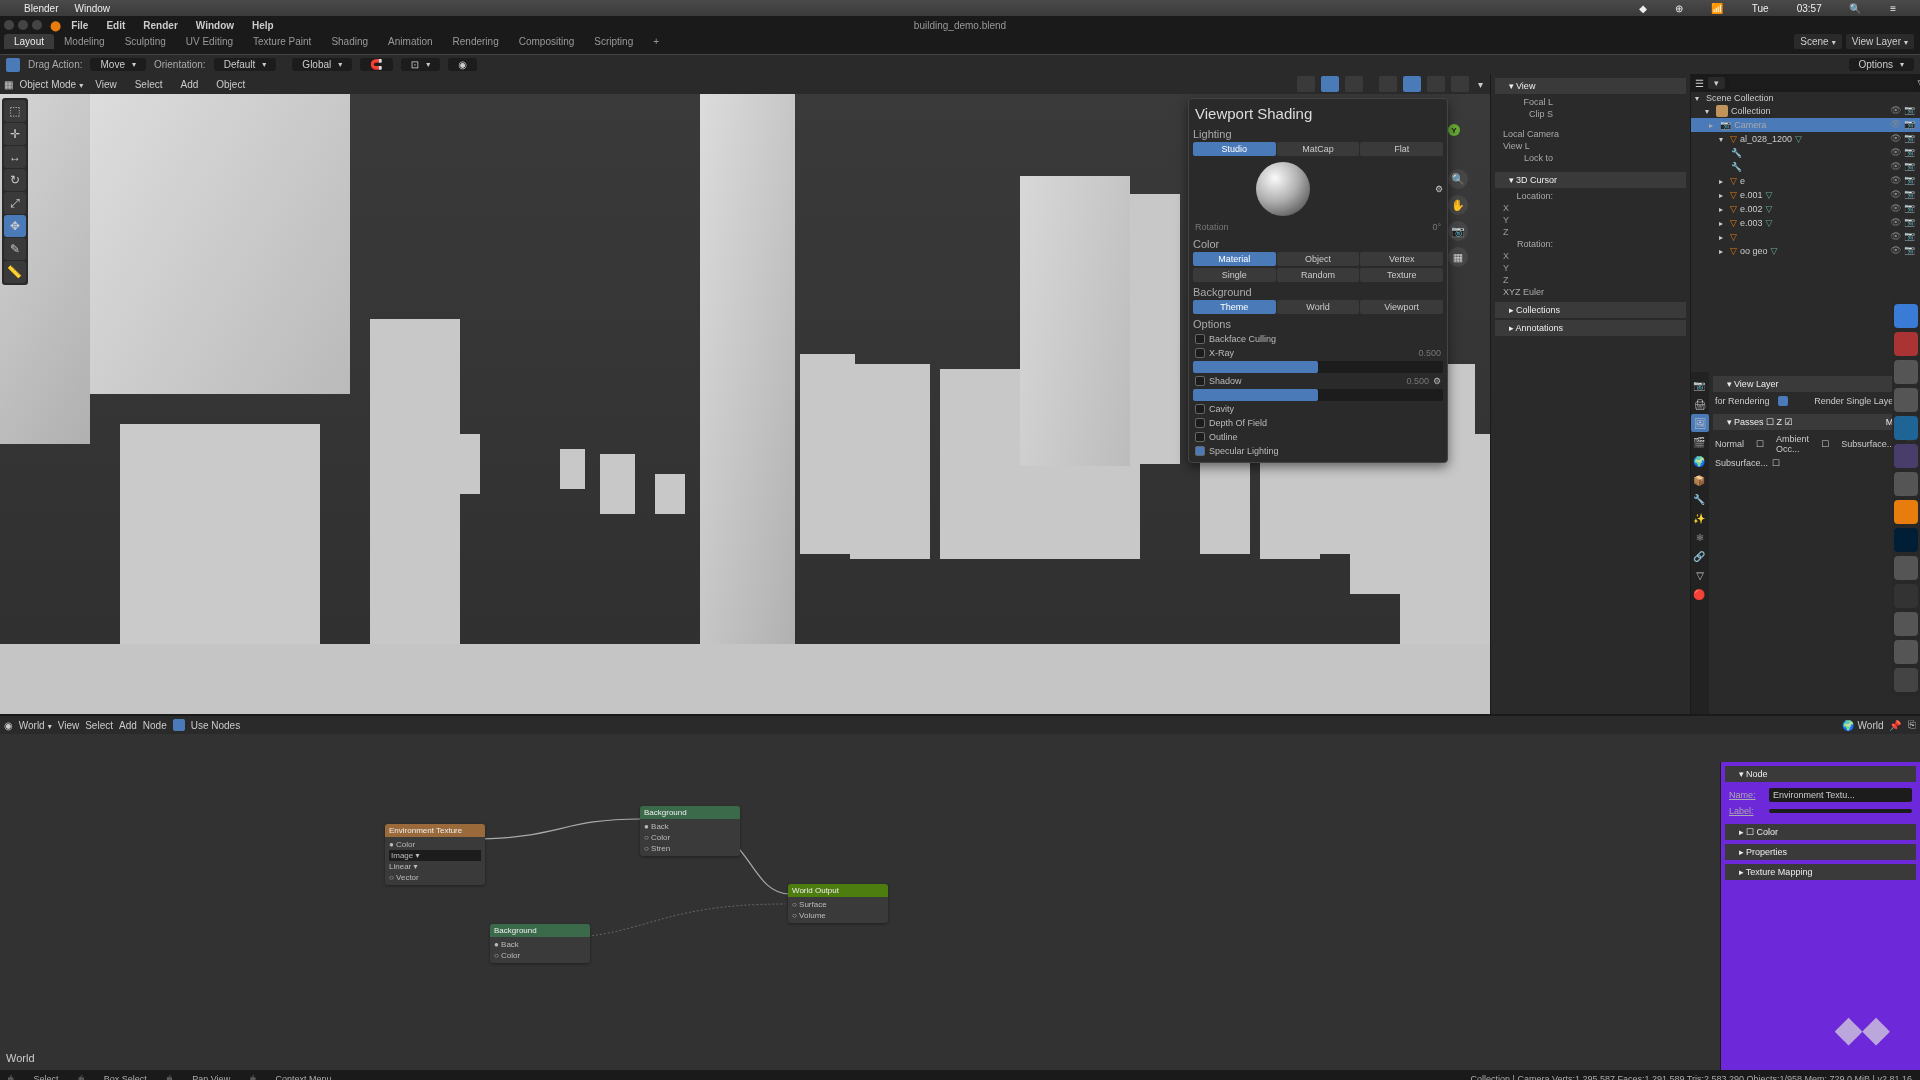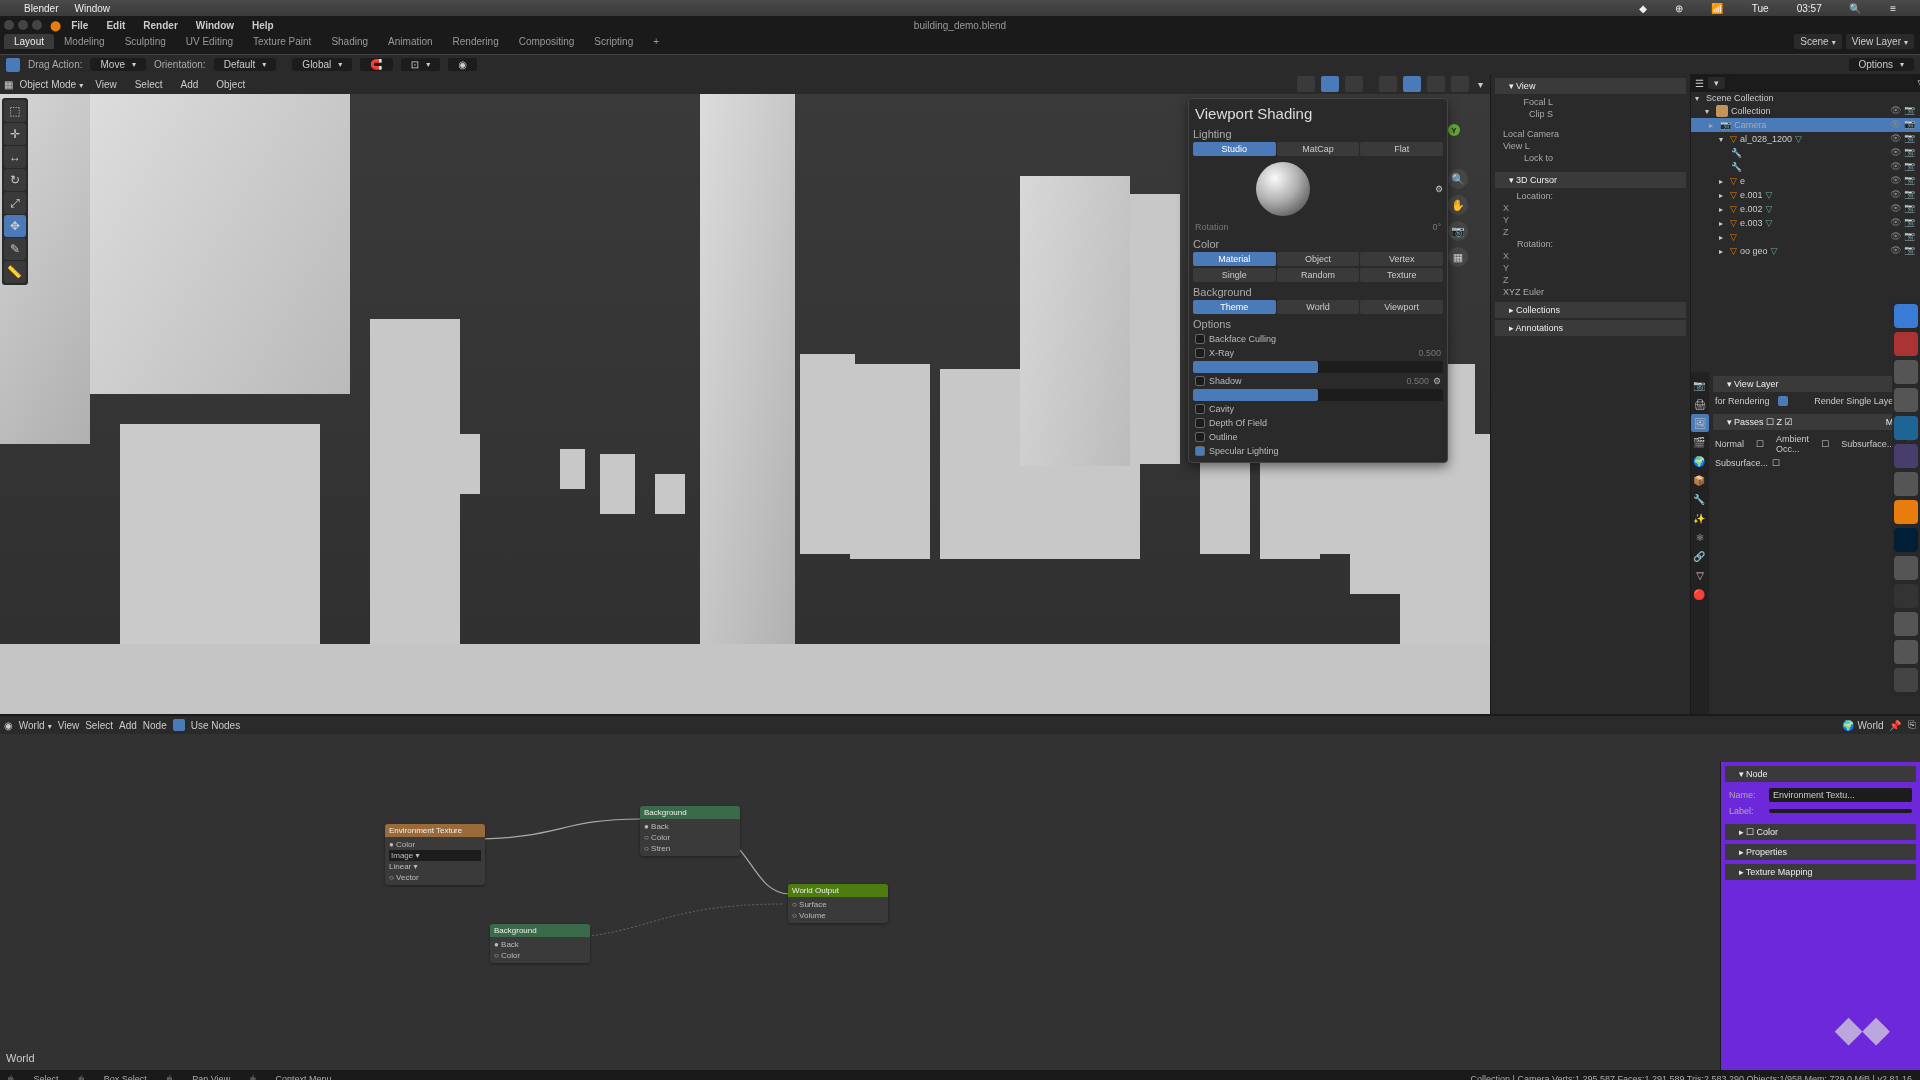--- a/index.html
+++ b/index.html
@@ -73,21 +73,21 @@
 .node-header { height:18px; background:#2a2a2a; display:flex; align-items:center; padding:0 4px; gap:6px; font-size:10px; }
 .node-canvas { flex:1; background:#323232; position:relative; }
 .node { position:absolute; background:#3a3a3a; border-radius:3px; font-size:8px; min-width:100px; box-shadow:0 1px 3px rgba(0,0,0,0.4); }
 .node-hdr { padding:2px 4px; border-radius:3px 3px 0 0; font-size:8px; color:#eee; }
 .node-body { padding:2px 4px; color:#bbb; }
 .node-sock { padding:1px 0; }
 .wire { position:absolute; pointer-events:none; }
 .node-sidebar { position:absolute; right:0; top:0; bottom:0; width:200px; background:#6d28d9; border-left:1px solid #1a1a1a; padding:4px; font-size:9px;margin-top:28px; }
 .node-sidebar .nh { background:#3a3a3a; padding:3px 14px; color:#eee; margin-bottom:4px; }
 .node-sidebar .nr { display:flex; align-items:center; gap:4px; padding:2px 4px; }
-.node-sidebar .nr .l { width:36px; color:#aaa; }
+.node-sidebar .nr .l { width:36px; color:#aaa;text-decoration:underline; }
 .node-sidebar .nr .v { flex:1; background:#1c1c1c; padding:2px 4px; border-radius:2px; }
 .node-footer { position:absolute; left:6px; bottom:6px; color:#ccc; font-size:11px; }
 .status-bar { height:18px; background:#1a1a1a; display:flex; align-items:center; padding:0 8px; font-size:9px; color:#aaa; gap:20px; }
 .status-bar .r { margin-left:auto; display:flex; gap:16px; }
 .os-dock { position:absolute; right:0; top:300px; width:28px; background:rgba(40,40,40,0.9); border-radius:6px 0 0 6px; padding:4px 2px; display:flex; flex-direction:column; gap:4px; }
 .dock-ico { width:24px; height:24px; background:#555; border-radius:4px; }
 .logo-corner { position:absolute; right:30px; bottom:30px; font-size:36px; color:#ddd; opacity:0.7; }
 .chevron::after { content:"▾"; margin-left:3px; font-size:8px; }
 .gear-icon::before { content:"⚙"; }
 </style>

